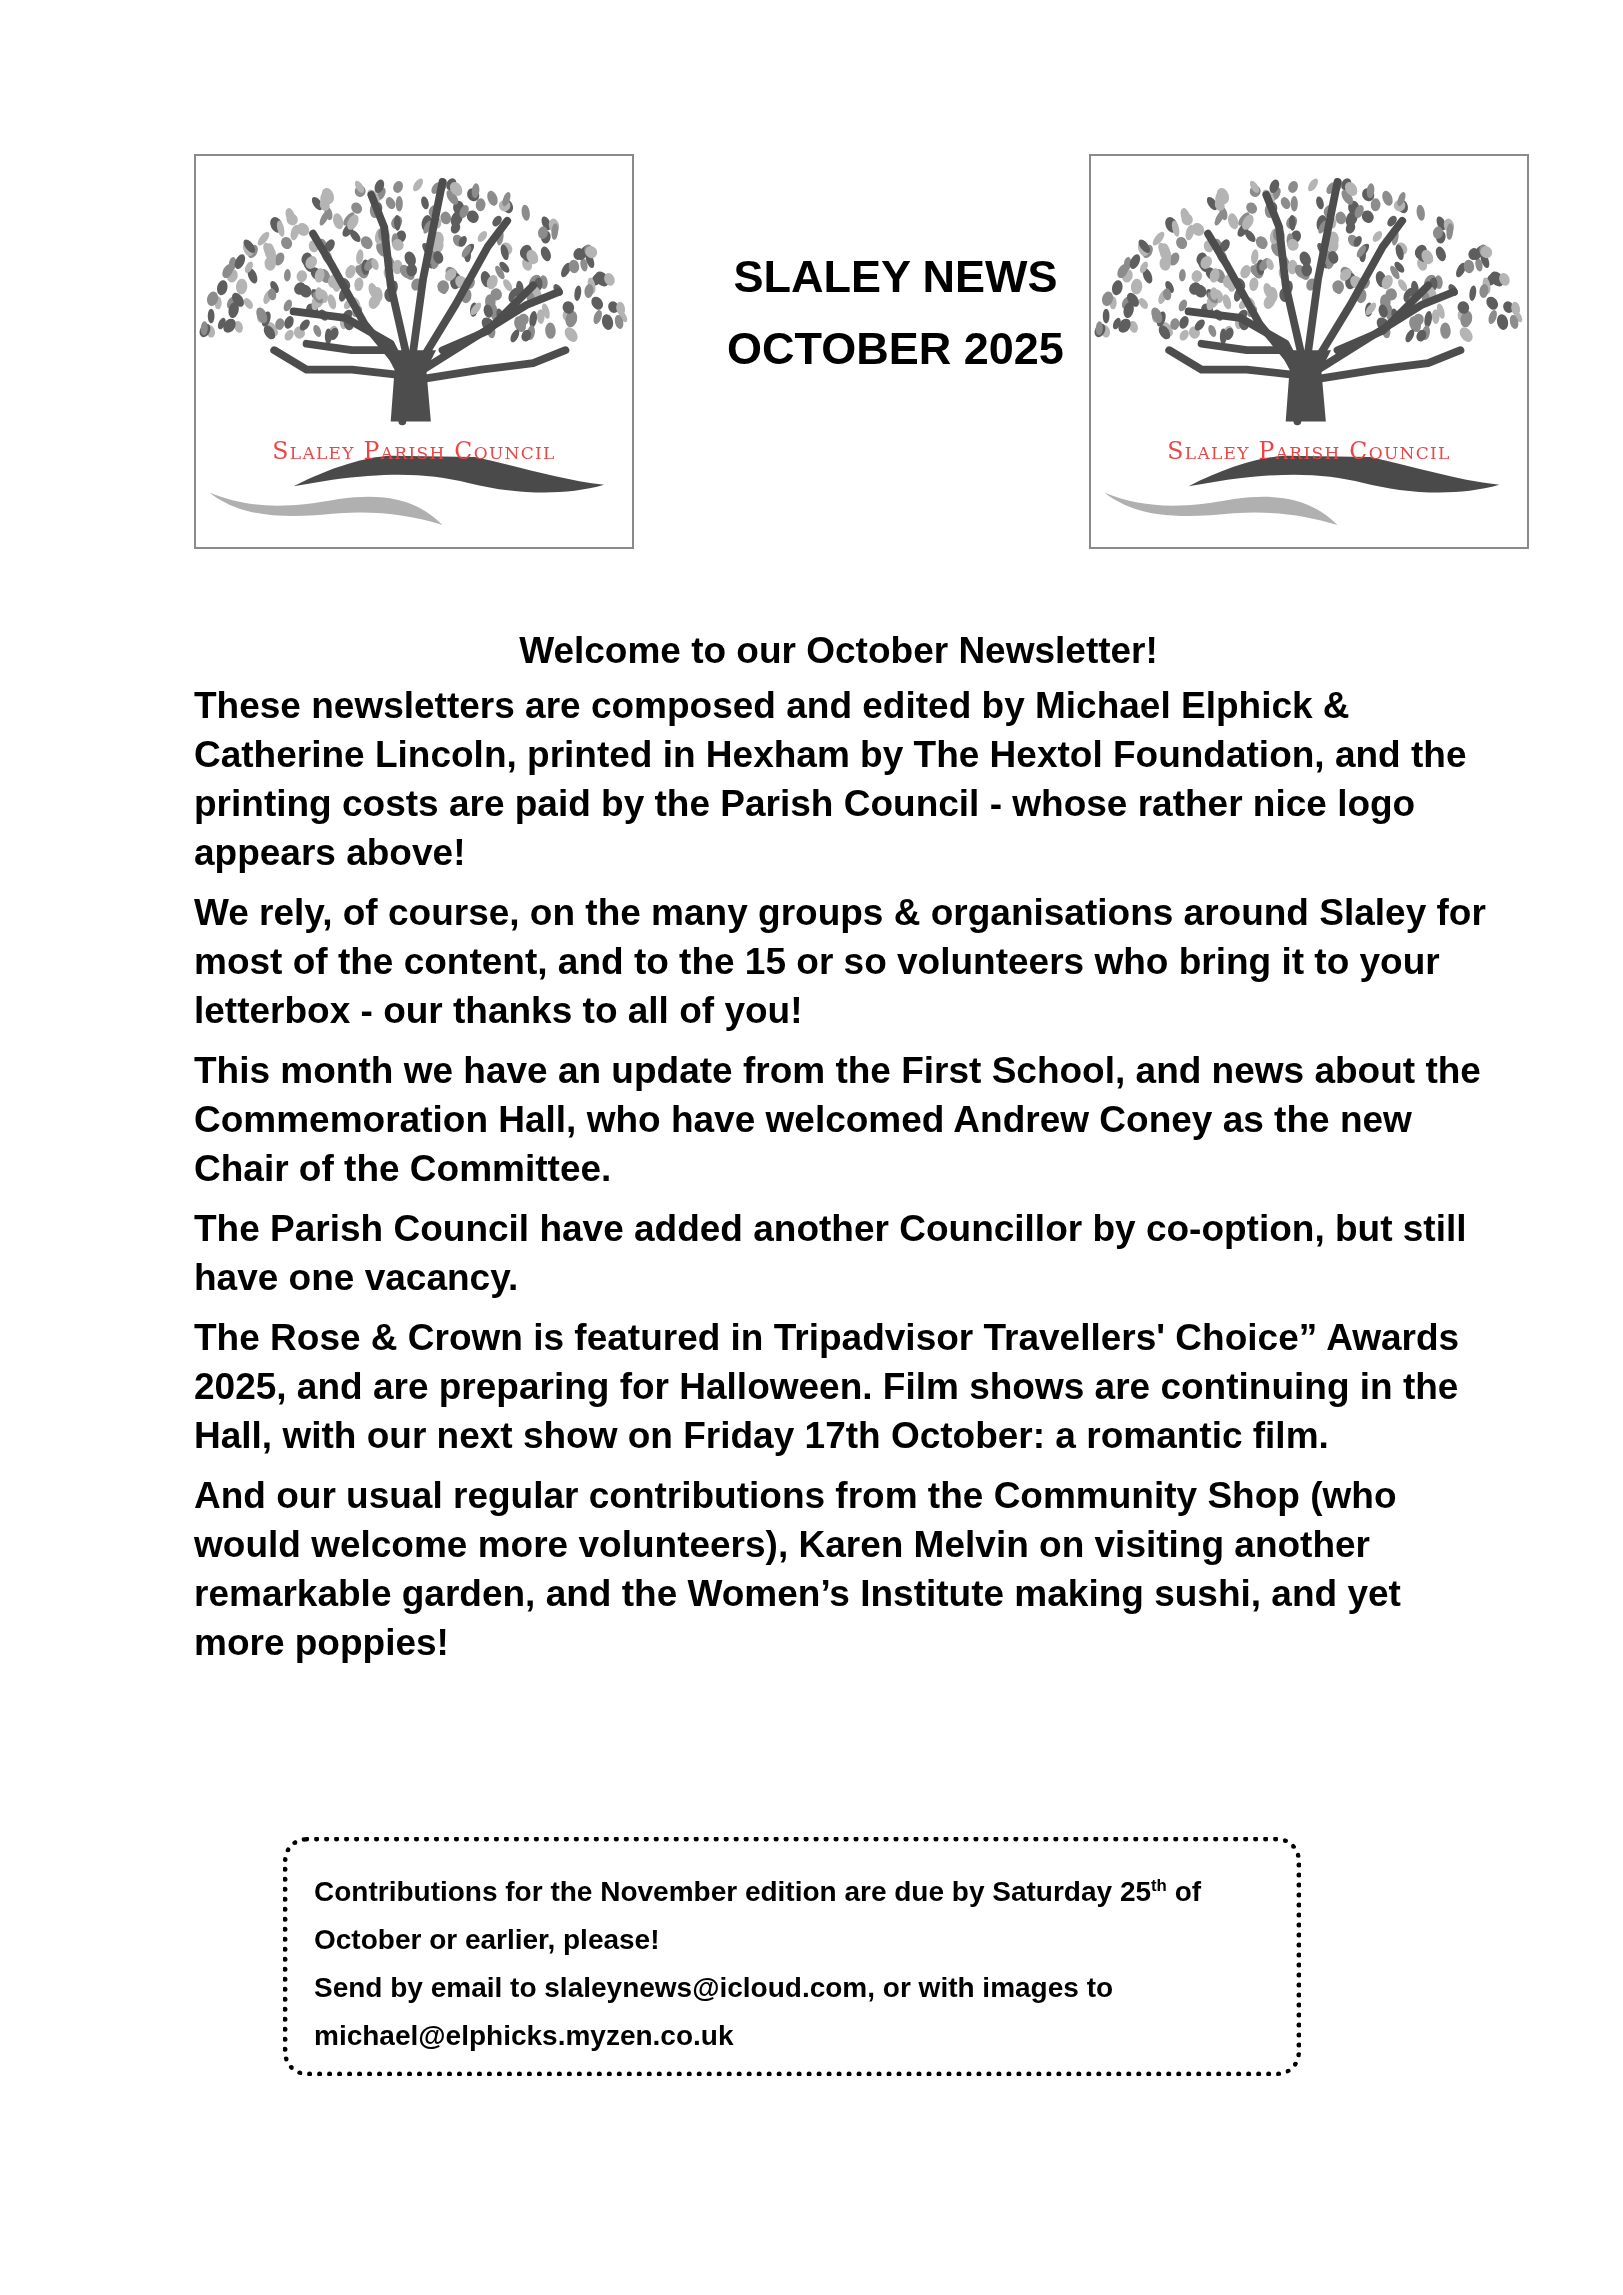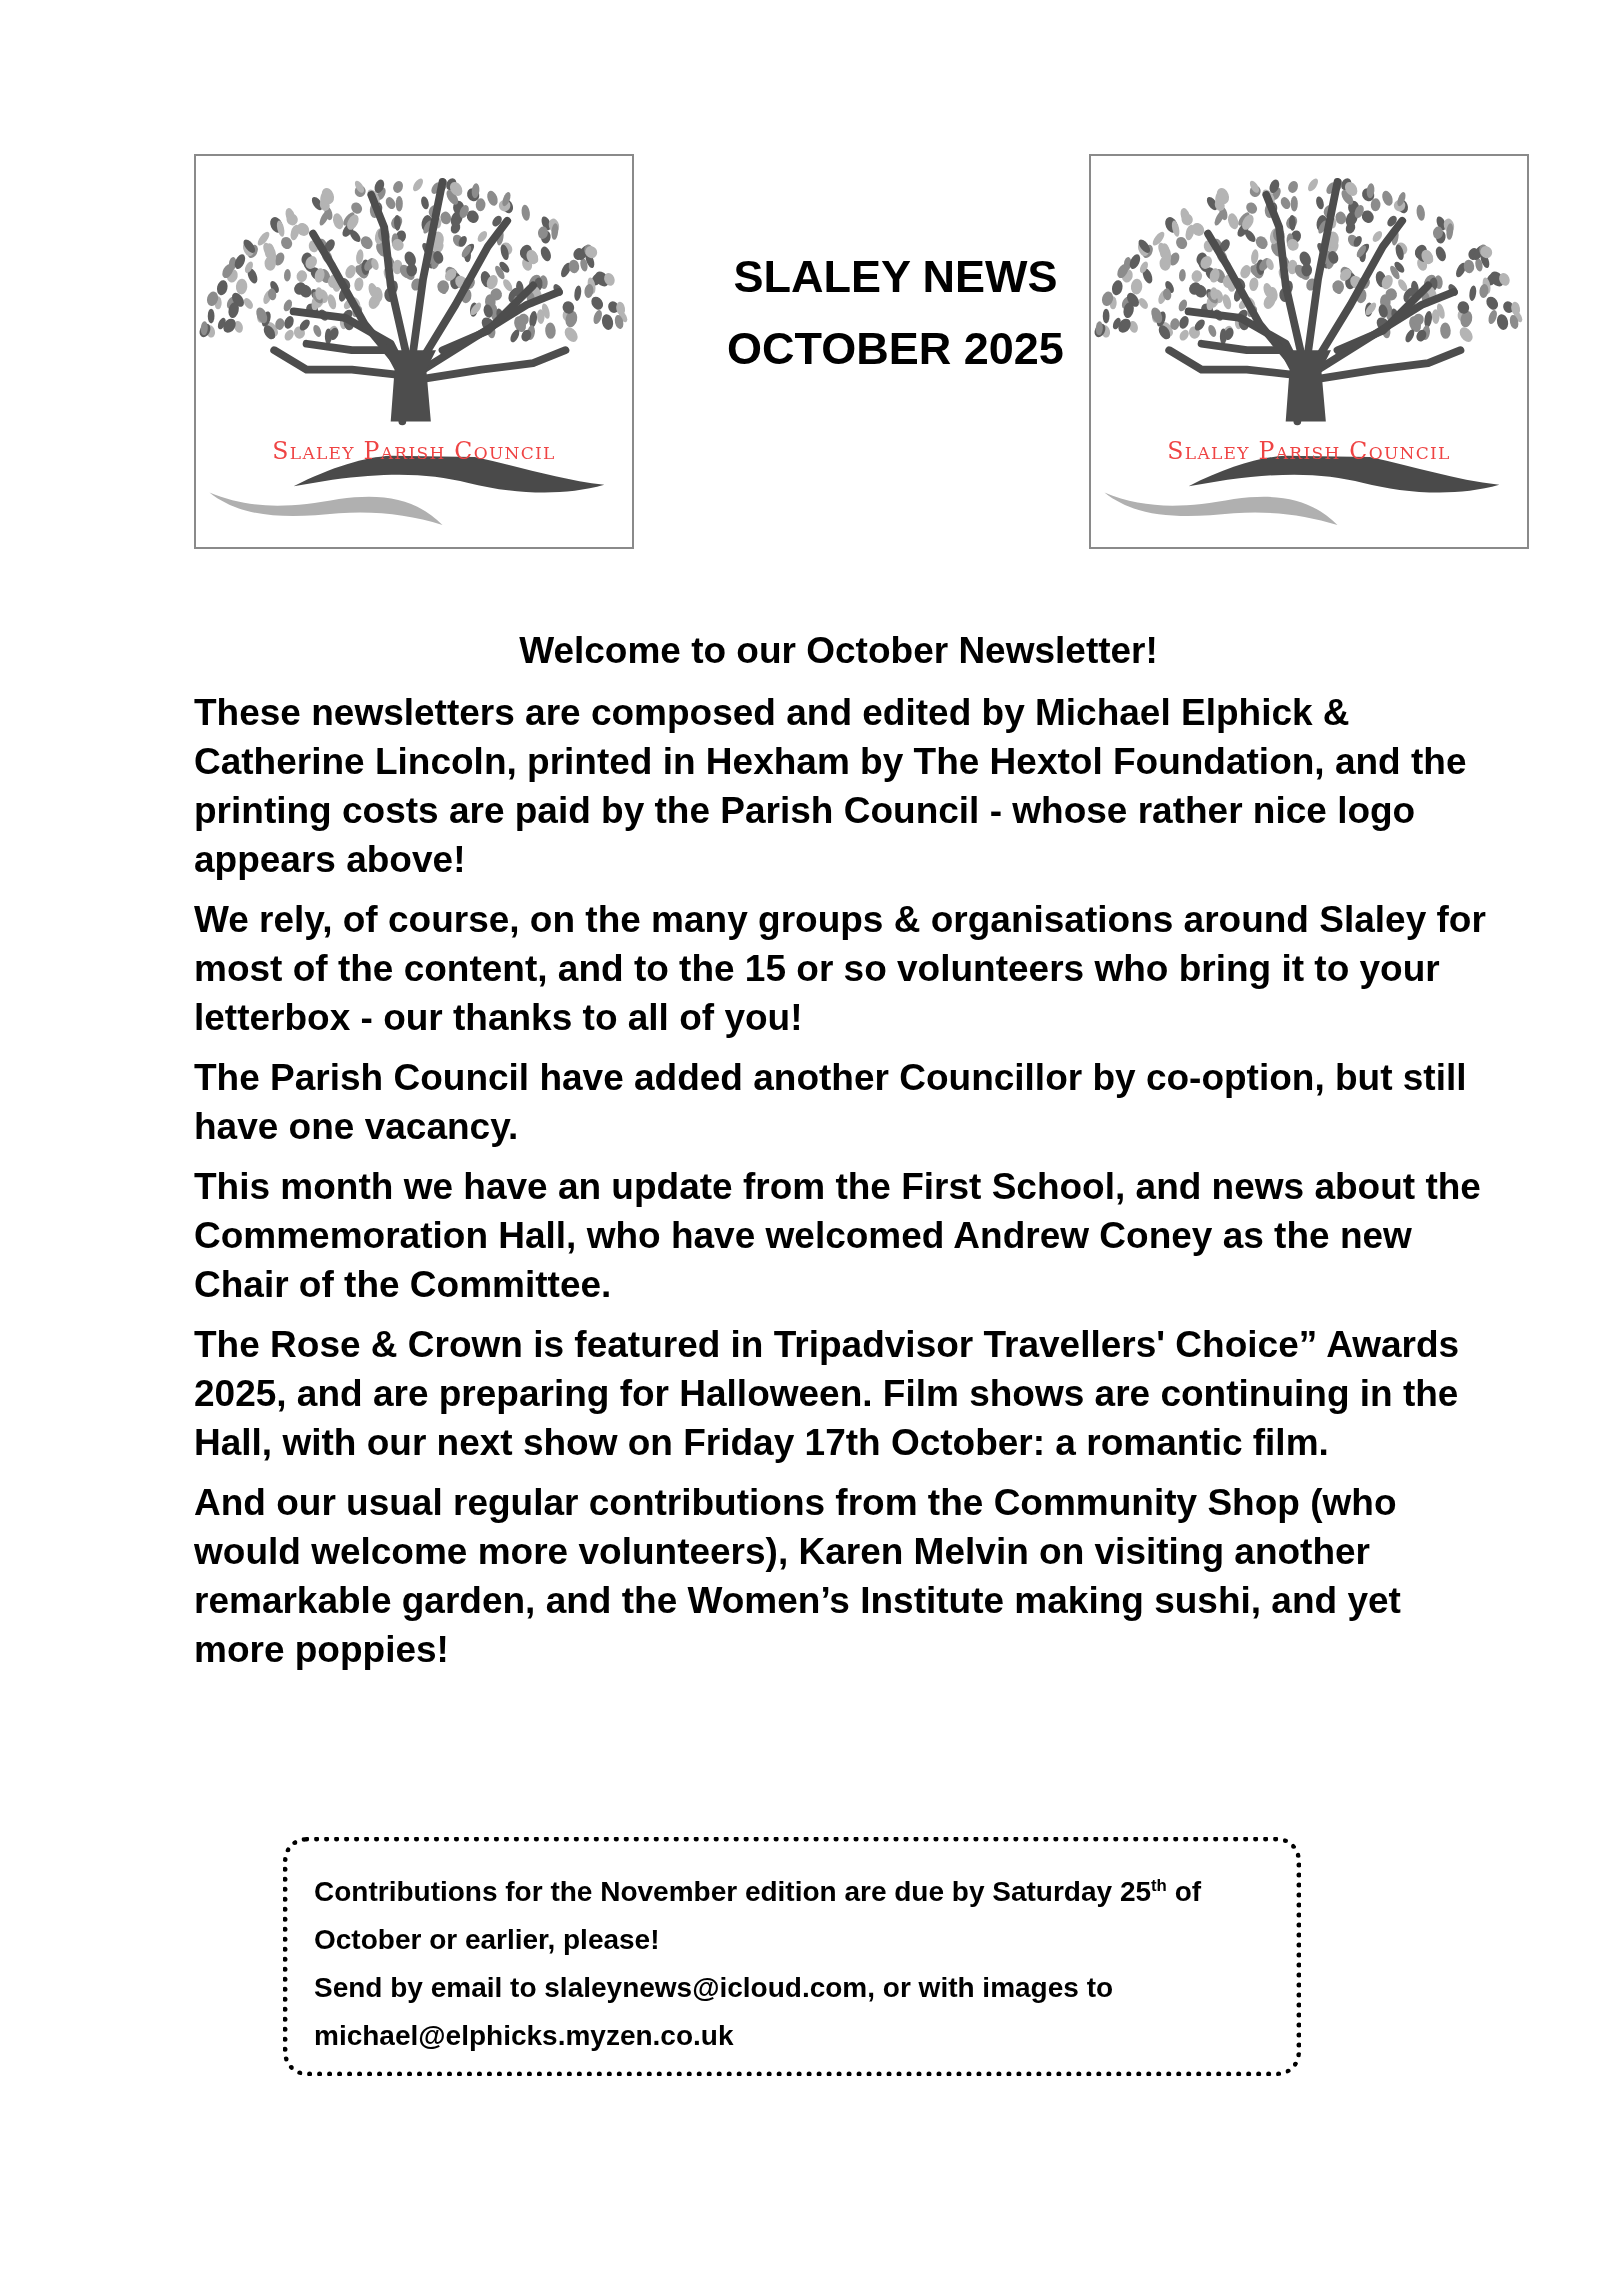--- a/index.html
+++ b/index.html
@@ -23,21 +23,21 @@
       position: absolute; left: 634px; width: 455px; top: 241px; text-align: center;
       font-weight: bold; font-size: 45px; line-height: 72px; padding-left: 34px;
     }
     .title-line { display: block; }
     .welcome {
       position: absolute; left: 194px; width: 1289px; top: 625px; text-align: center;
       font-weight: bold; font-size: 37px; line-height: 52px;
     }
     .body-text {
       position: absolute; left: 194px; width: 1303px; top: 681px;
-      font-weight: bold; font-size: 37px; line-height: 49px; margin-top: 7px;
+      font-weight: bold; font-size: 37px; line-height: 49px;
     }
     .body-text p { margin: 0 0 11px 0; }
     .notice {
       position: absolute; left: 283px; top: 1837px; width: 1018px; height: 239px;
       border: 5.9px dotted #000; border-radius: 23.6px; box-sizing: border-box;
       padding: 26px 0 0 26px;
       font-weight: bold; font-size: 28px; line-height: 48px;
     }
     .notice p { margin: 0; }
     sup { font-size: 60%; line-height: 0; vertical-align: super; }
@@ -606,22 +606,22 @@
       <path d="M20,520 C80,545 140,545 220,530 C290,520 340,530 380,570 C330,555 280,548 220,552 C140,560 70,560 20,520 Z" fill="#b0b0b0"></path>
     </svg>
   <div class="logo-text">Slaley Parish Council</div>
 </div>
 
 <div class="welcome">Welcome to our October Newsletter!</div>
 
 <div class="body-text">
   <p>These newsletters are composed and edited by Michael Elphick &amp; Catherine Lincoln, printed in Hexham by The Hextol Foundation, and the printing costs are paid by the Parish Council - whose rather nice logo appears above!</p>
   <p>We rely, of course, on the many groups &amp; organisations around Slaley for most of the content, and to the 15 or so volunteers who bring it to your letterbox - our thanks to all of you!</p>
+  <p>This month we have an update from the First School, and news about the Commemoration Hall, who have welcomed Andrew Coney as the new Chair of the Committee.</p>
   <p>The Parish Council have added another Councillor by co-option, but still have one vacancy.</p>
-  <p>This month we have an update from the First School, and news about the Commemoration Hall, who have welcomed Andrew Coney as the new Chair of the Committee.</p>
   <p>The Rose &amp; Crown is featured in Tripadvisor Travellers' Choice” Awards 2025, and are preparing for Halloween. Film shows are continuing in the Hall, with our next show on Friday 17th October: a romantic film.</p>
   <p>And our usual regular contributions from the Community Shop (who would welcome more volunteers), Karen Melvin on visiting another remarkable garden, and the Women’s Institute making sushi, and yet more poppies!</p>
 </div>
 
 <div class="notice">
   <p><span>Contributions for the November edition are due by Saturday 25</span><sup>th</sup><span> of October or earlier, please!</span></p>
   <p><span>Send by email to </span><span>slaleynews@icloud.com</span><span>, or with images to </span><span>michael@elphicks.myzen.co.uk</span></p>
 </div>
 
 

